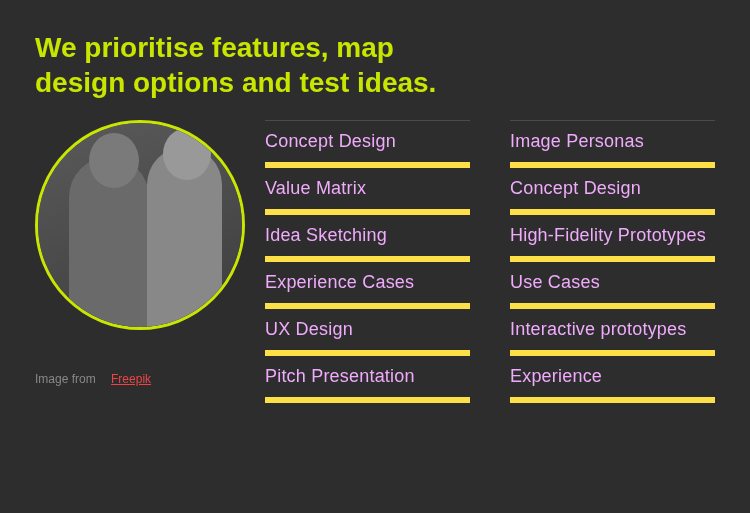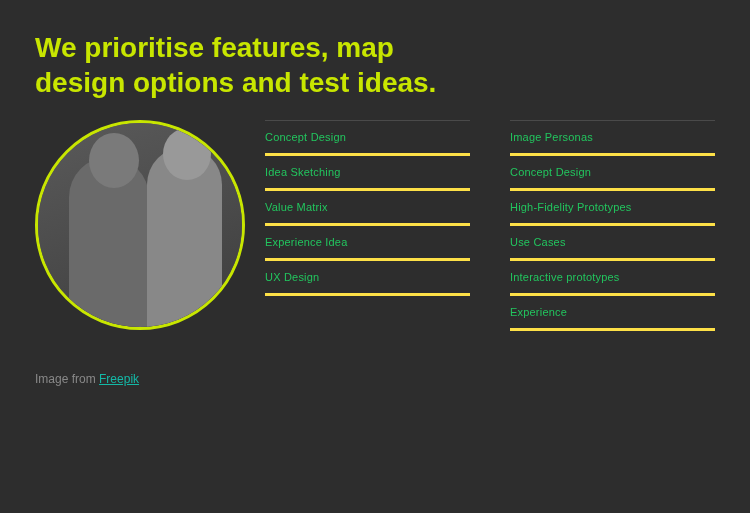--- a/index.html
+++ b/index.html
@@ -50,23 +50,23 @@
       flex: 1;
       gap: 0;
     }
 
     .list-column {
       flex: 1;
     }
 
     .list-item {
       padding: 10px 0;
-      border-bottom: 3px solid #fde047;
-      color: #22c55e;
-      font-size: 11px;
+      border-bottom: 6px solid #fde047;
+      color: #f0abfc;
+      font-size: 18px;
       font-weight: 400;
       letter-spacing: 0.2px;
     }
 
     .list-item:first-child {
       border-top: 1px solid #4a4a4a;
     }
 
     .list-column:first-child {
       padding-right: 20px;
@@ -79,22 +79,23 @@
 
     .image-credit {
       position: absolute;
       bottom: 18px;
       left: 35px;
       color: #888;
       font-size: 12px;
     }
 
     .image-credit a {
-      color: #14b8a6;
+      color: #ef4444;
       text-decoration: underline;
+      margin-left: 12px;
     }
 
     .image-person {
       width: 100%;
       height: 100%;
       position: relative;
       overflow: hidden;
     }
 
     
@@ -161,24 +162,25 @@
         <div class="person-left-head"></div>
         <div class="person-right"></div>
         <div class="person-right-head"></div>
       </div>
     </div>
 
     <div class="lists-area">
 
       <div class="list-column">
         <div class="list-item">Concept Design</div>
+        <div class="list-item">Value Matrix</div>
         <div class="list-item">Idea Sketching</div>
-        <div class="list-item">Value Matrix</div>
-        <div class="list-item">Experience Idea</div>
+        <div class="list-item">Experience Cases</div>
         <div class="list-item">UX Design</div>
+        <div class="list-item">Pitch Presentation</div>
       </div>
 
       <div class="list-column">
         <div class="list-item">Image Personas</div>
         <div class="list-item">Concept Design</div>
         <div class="list-item">High-Fidelity Prototypes</div>
         <div class="list-item">Use Cases</div>
         <div class="list-item">Interactive prototypes</div>
         <div class="list-item">Experience</div>
       </div>

